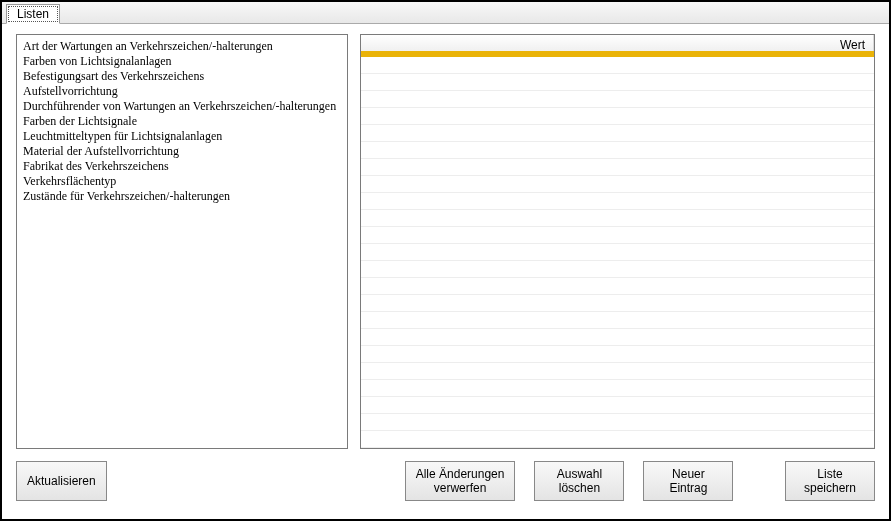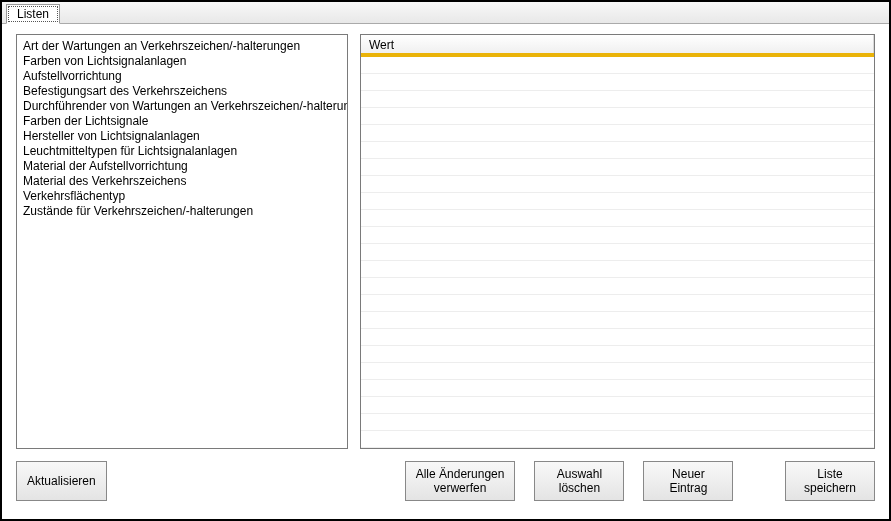--- a/index.html
+++ b/index.html
@@ -54,33 +54,35 @@
     border: 1px solid #7a7a7a;
     background: #fff;
     padding: 4px 2px;
     overflow: auto;
   }
   .left-panel .list-item {
     padding: 0 4px;
     line-height: 15px;
     white-space: nowrap;
     cursor: pointer;
+    font-family: Liberation Serif, serif;
   }
   .right-panel {
     flex: 1;
     border: 1px solid #7a7a7a;
     background: #fff;
     overflow: hidden;
     display: flex;
     flex-direction: column;
   }
   .grid-header {
     height: 22px;
     display: flex;
-    border-bottom: 4px solid #eab308;
+    border-bottom: 6px solid #eab308;
+    text-align: right;
   }
   .grid-header-cell {
     flex: 1;
     background: linear-gradient(to bottom, #ffffff, #f0f0f0);
     padding: 3px 8px;
     border-right: 1px solid #d8d8d8;
   }
   .grid-body {
     flex: 1;
     overflow: hidden;
@@ -119,28 +121,27 @@
 
 <div class="window">
   <div class="tab-strip">
     <div class="tab">Listen</div>
   </div>
   <div class="content">
     <div class="panels">
       <div class="left-panel" id="left-list">
           <div class="list-item">Art der Wartungen an Verkehrszeichen/-halterungen</div>
           <div class="list-item">Farben von Lichtsignalanlagen</div>
+          <div class="list-item">Befestigungsart des Verkehrszeichens</div>
           <div class="list-item">Aufstellvorrichtung</div>
-          <div class="list-item">Befestigungsart des Verkehrszeichens</div>
           <div class="list-item">Durchführender von Wartungen an Verkehrszeichen/-halterungen</div>
           <div class="list-item">Farben der Lichtsignale</div>
-          <div class="list-item">Hersteller von Lichtsignalanlagen</div>
           <div class="list-item">Leuchtmitteltypen für Lichtsignalanlagen</div>
           <div class="list-item">Material der Aufstellvorrichtung</div>
-          <div class="list-item">Material des Verkehrszeichens</div>
+          <div class="list-item">Fabrikat des Verkehrszeichens</div>
           <div class="list-item">Verkehrsflächentyp</div>
           <div class="list-item">Zustände für Verkehrszeichen/-halterungen</div>
         </div>
       <div class="right-panel">
         <div class="grid-header">
           <div class="grid-header-cell">Wert</div>
         </div>
         <div class="grid-body" id="grid-body">
             <div class="grid-row"></div>
             <div class="grid-row"></div>

